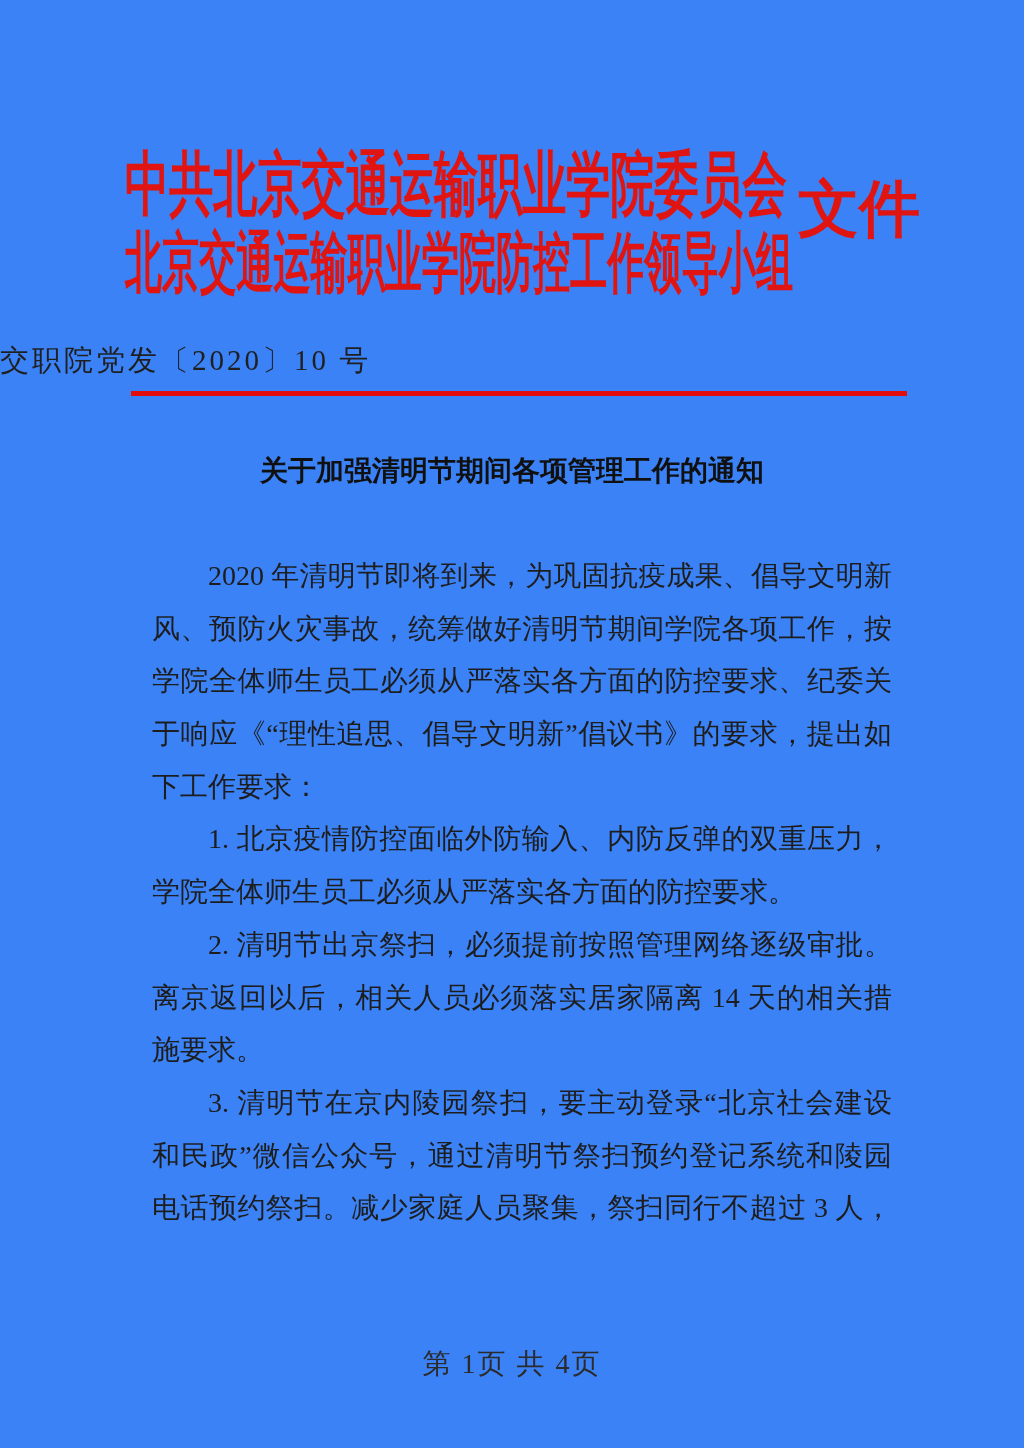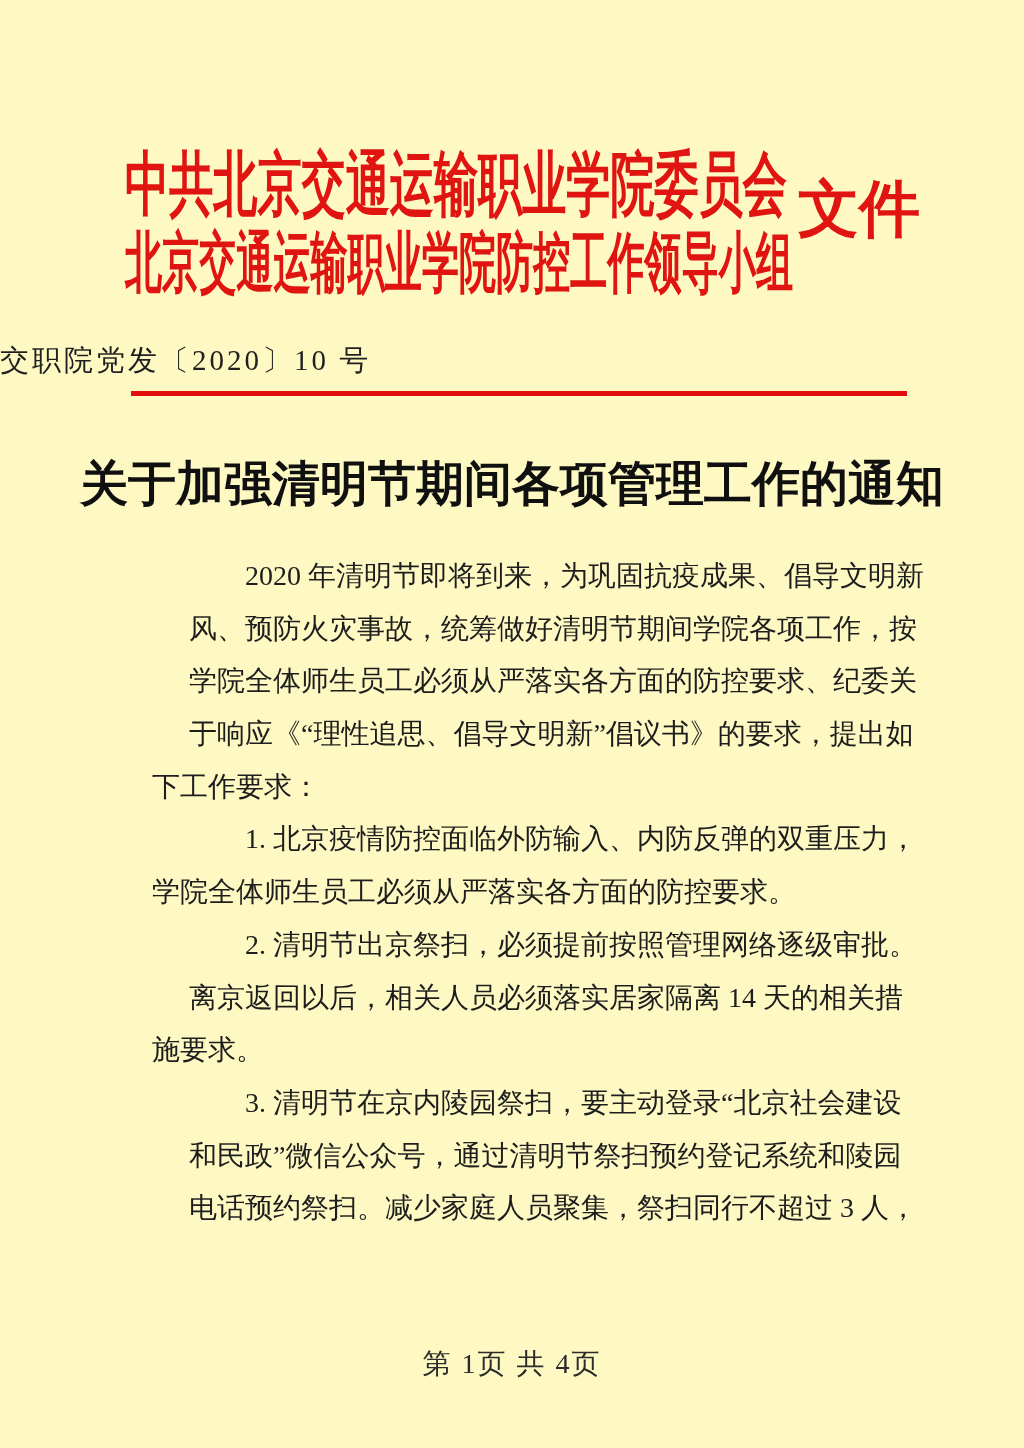--- a/index.html
+++ b/index.html
@@ -1,20 +1,20 @@
 <!DOCTYPE html>
 <html><head>
 <meta charset="utf-8">
 <style>
   html, body { margin: 0; padding: 0; background: #ffffff; }
   .page {
     position: relative;
     width: 1024px;
     height: 1448px;
-    background: #fef9c3;
+    background: #3b82f6;
     overflow: hidden;
     font-family: "Liberation Serif", "DejaVu Serif", serif;
     margin: 0 auto;
   }
   .letterhead {
     position: absolute;
     top: 128px;
     left: 122px;
     width: 800px;
     height: 172px;
@@ -39,21 +39,21 @@
     left: 131px;
     width: 776px;
     height: 5px;
   }
   .doc-title {
     position: absolute;
     top: 452px;
     left: 0;
     width: 1024px;
     text-align: center;
-    font-size: 48px;
+    font-size: 28px;
     font-weight: bold;
     font-family: "Liberation Sans", "DejaVu Sans", sans-serif;
     color: #101010;
   }
   .doc-body {
     position: absolute;
     top: 550px;
     left: 152px;
     width: 740px;
     font-size: 28px;
@@ -62,21 +62,20 @@
   .body-line {
     height: 52.7px;
     line-height: 52.7px;
     white-space: nowrap;
     text-align: left;
     text-justify: inter-ideograph;
   }
   .body-line.justify {
     text-align: justify;
     text-align-last: justify;
-    margin-left: 37px;
   }
   .body-line.indent { text-indent: 2em; }
   .body-line.heading {
     font-family: "Liberation Sans", "DejaVu Sans", sans-serif;
     font-weight: bold;
     font-size: 30px;
     color: #000000;
   }
   .page-footer {
     position: absolute;

